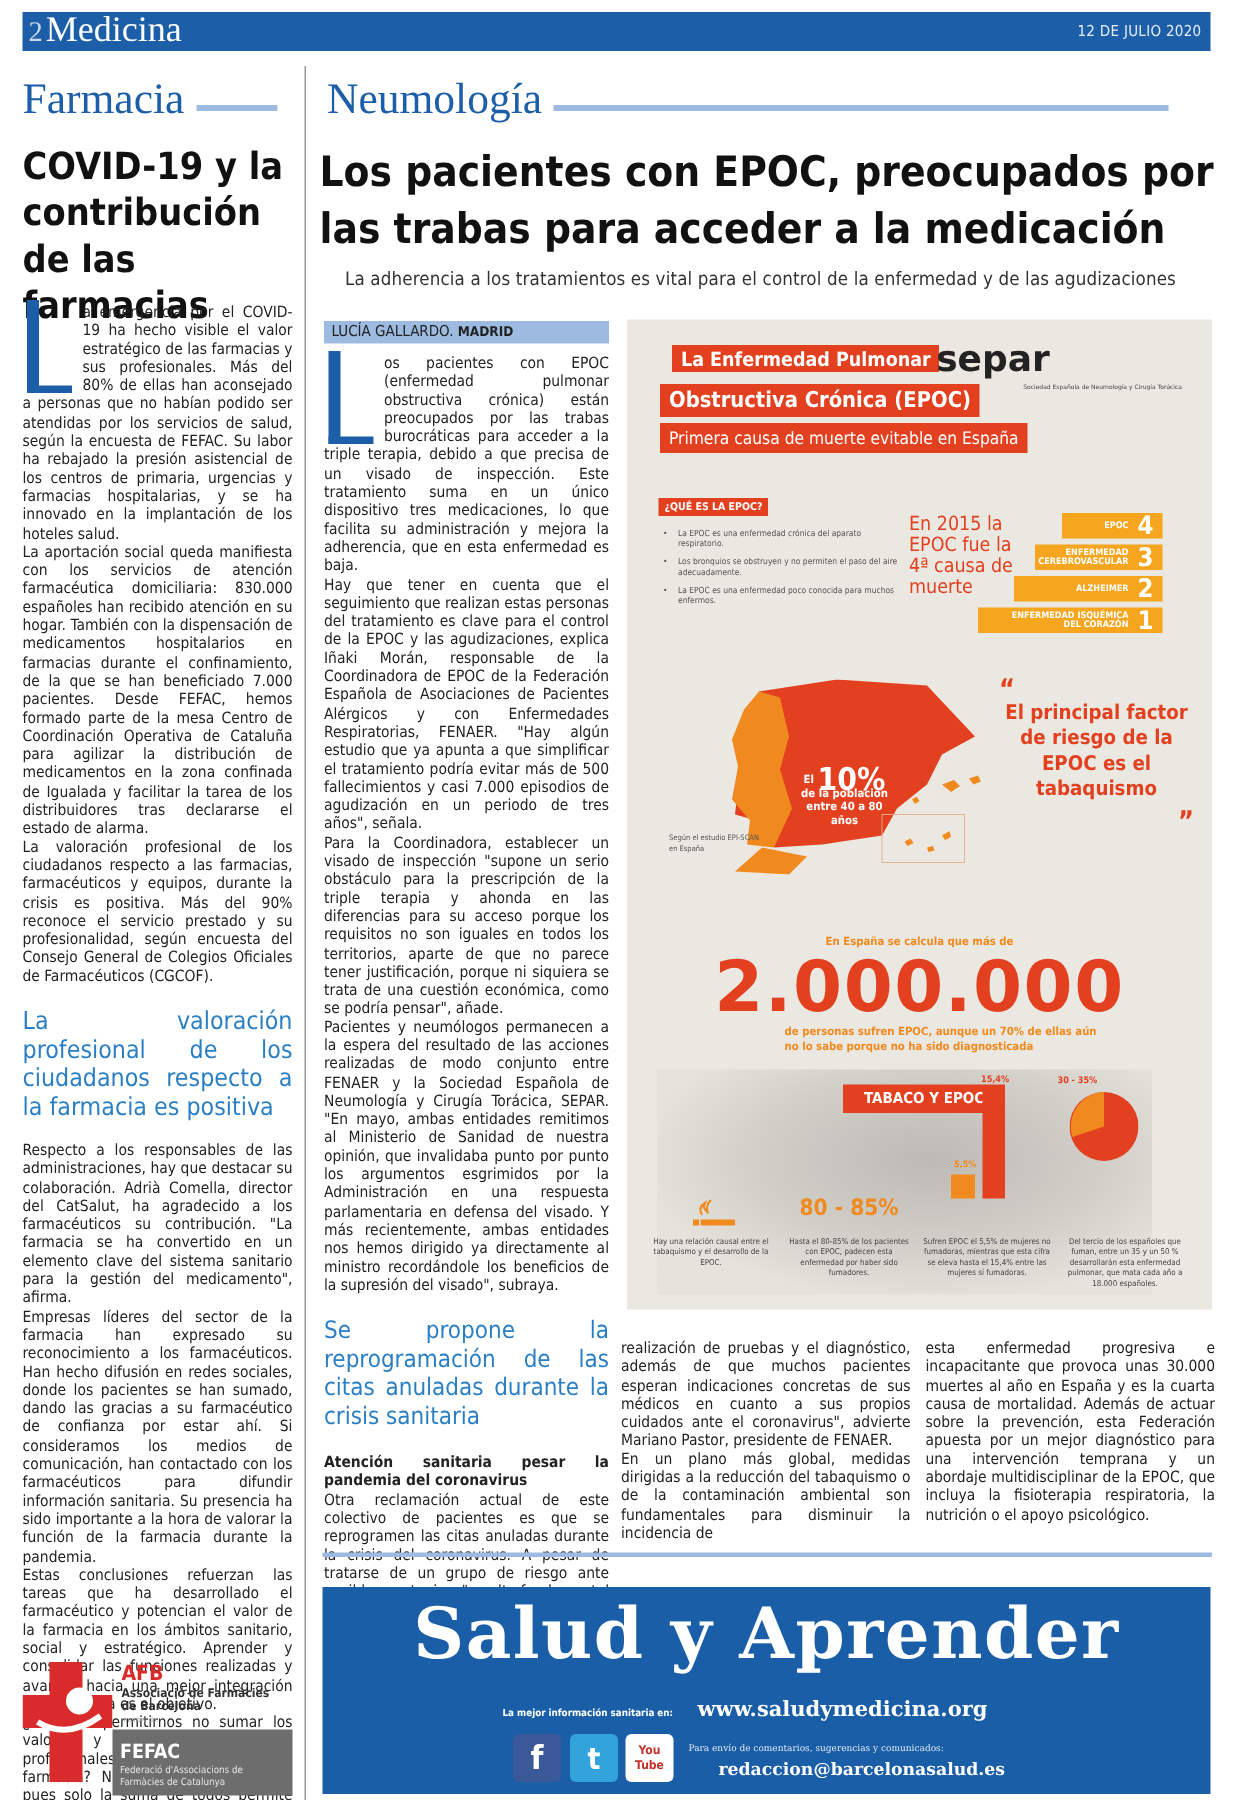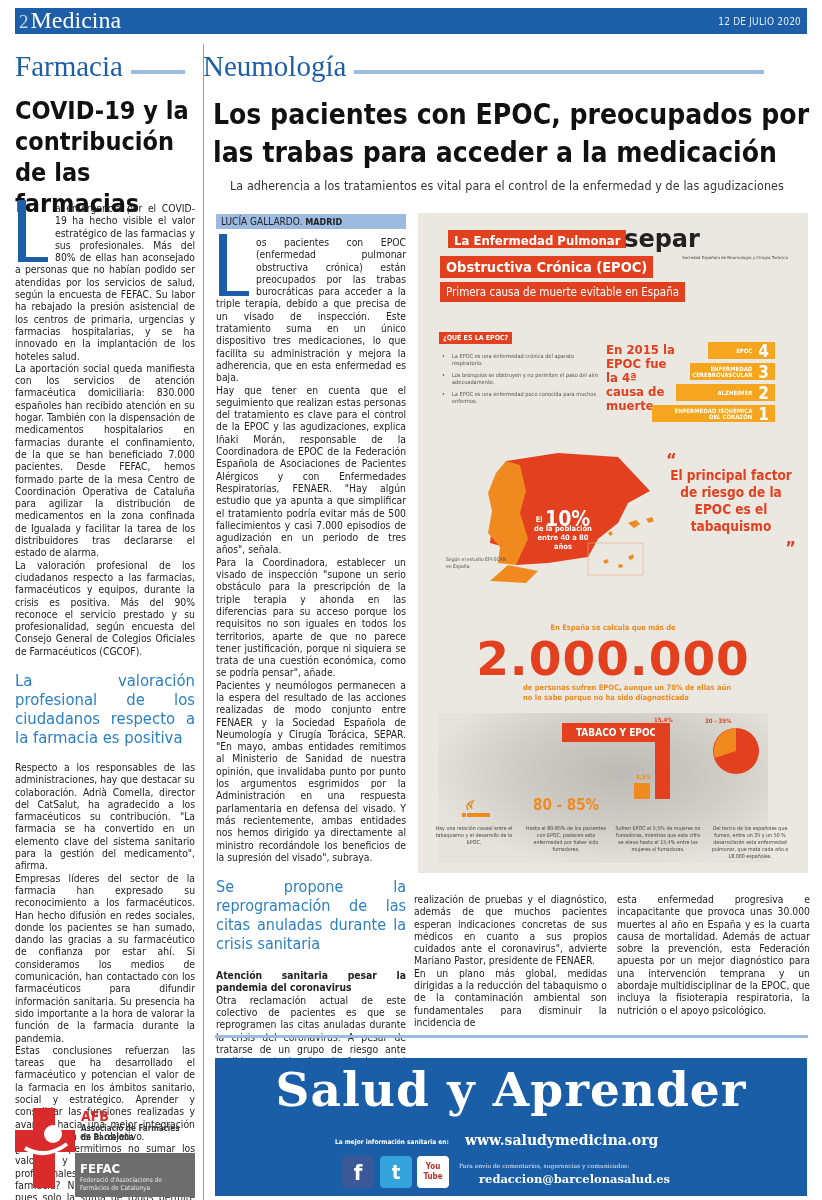--- a/index.html
+++ b/index.html
@@ -29,21 +29,21 @@
 .bold-lead{font-weight:bold}
 
 .info{position:absolute;left:418px;top:213px;width:390px;height:660px;background:#ebe7e1;overflow:hidden}
 .info .band{position:absolute;background:#e2401f;color:#fff;font-weight:bold;padding:0 6px}
 .separ{position:absolute;right:20px;top:12px;font-size:24px;font-weight:bold;color:#222;font-family:"DejaVu Sans",sans-serif}
 .separ small{display:block;font-size:4px;font-weight:normal;text-align:left;margin-left:58px;margin-top:2px;line-height:5px;color:#444}
 .qtag{position:absolute;left:21px;top:119px;background:#e2401f;color:#fff;font-size:7px;font-weight:bold;padding:2px 4px}
 .qlist{position:absolute;left:22px;top:140px;width:160px;font-size:5.6px;color:#555;line-height:7px;list-style:none}
 .qlist li{margin-bottom:5px;padding-left:12px;position:relative}
 .qlist li::before{content:"•";position:absolute;left:2px}
-.in2015{position:absolute;left:188px;top:130px;color:#e2401f;font-weight:bold;font-size:13px;line-height:14px}
+.in2015{position:absolute;left:188px;top:130px;color:#e2401f;font-weight:normal;font-size:13px;line-height:14px}
 .rank{position:absolute;background:#f5a51e;color:#fff;display:flex;align-items:center;justify-content:flex-end;padding-right:6px;height:17px;font-size:6px;font-weight:bold;text-align:right;line-height:6px}
 .rank .n{font-size:17px;margin-left:6px}
 .map{position:absolute;left:60px;top:240px}
 .map-txt{position:absolute;left:110px;top:302px;color:#fff;font-weight:bold;text-align:center;font-size:7.5px;line-height:9px}
 .map-txt b{font-size:21px;vertical-align:middle}
 .episcan{position:absolute;left:28px;top:343px;font-size:5px;color:#555;line-height:7px}
 .quote{position:absolute;left:248px;top:240px;width:130px;color:#e2401f;font-weight:bold;text-align:center;font-size:13.5px;line-height:17px}
 .quote .mk{display:block;font-size:18px;line-height:14px}
 .calc{position:absolute;left:0;width:390px;top:410px;text-align:center;color:#f08a1e;font-weight:bold;font-size:7.5px}
 .big{position:absolute;left:0;width:390px;top:418px;text-align:center;color:#e2401f;font-weight:bold;font-size:47px;letter-spacing:1px;font-family:"DejaVu Sans",sans-serif}
@@ -97,21 +97,21 @@
   </svg>
   <div style="position:absolute;left:66px;top:0;color:#d92b2b;font-weight:bold;font-size:14px">AFB</div>
   <div style="position:absolute;left:66px;top:16px;width:110px;font-size:8px;font-weight:bold;line-height:9px;color:#333">Associació de Farmàcies de Barcelona</div>
   <div style="position:absolute;left:66px;top:37px;font-size:4.5px;color:#999">membre de:</div>
   <div style="position:absolute;left:60px;top:45px;width:120px;height:44px;background:#6d6d6d;color:#fff;padding:8px 5px">
     <div style="font-weight:bold;font-size:13px">FEFAC</div>
     <div style="font-size:6.5px;line-height:8px;color:#e5e5e5">Federació d'Associacions de Farmàcies de Catalunya</div>
   </div>
 </div>
 
-<div class="kicker" style="left:203px;top:50px;text-align:right;">
+<div class="kicker" style="left:218px;top:50px;text-align:right;">
     <span>Neumología</span>
     <span class="rule" style="width:410px"></span>
   </div>
 <h1 class="h-main">Los pacientes con EPOC, preocupados por las trabas para acceder a la medicación</h1>
 <div class="deck">La adherencia a los tratamientos es vital para el control de la enfermedad y de las agudizaciones</div>
 
 <div class="byline"><span>LUCÍA GALLARDO.</span> <b>MADRID</b></div>
 
 <div class="col-m1 body">
   <span class="drop"></span>

